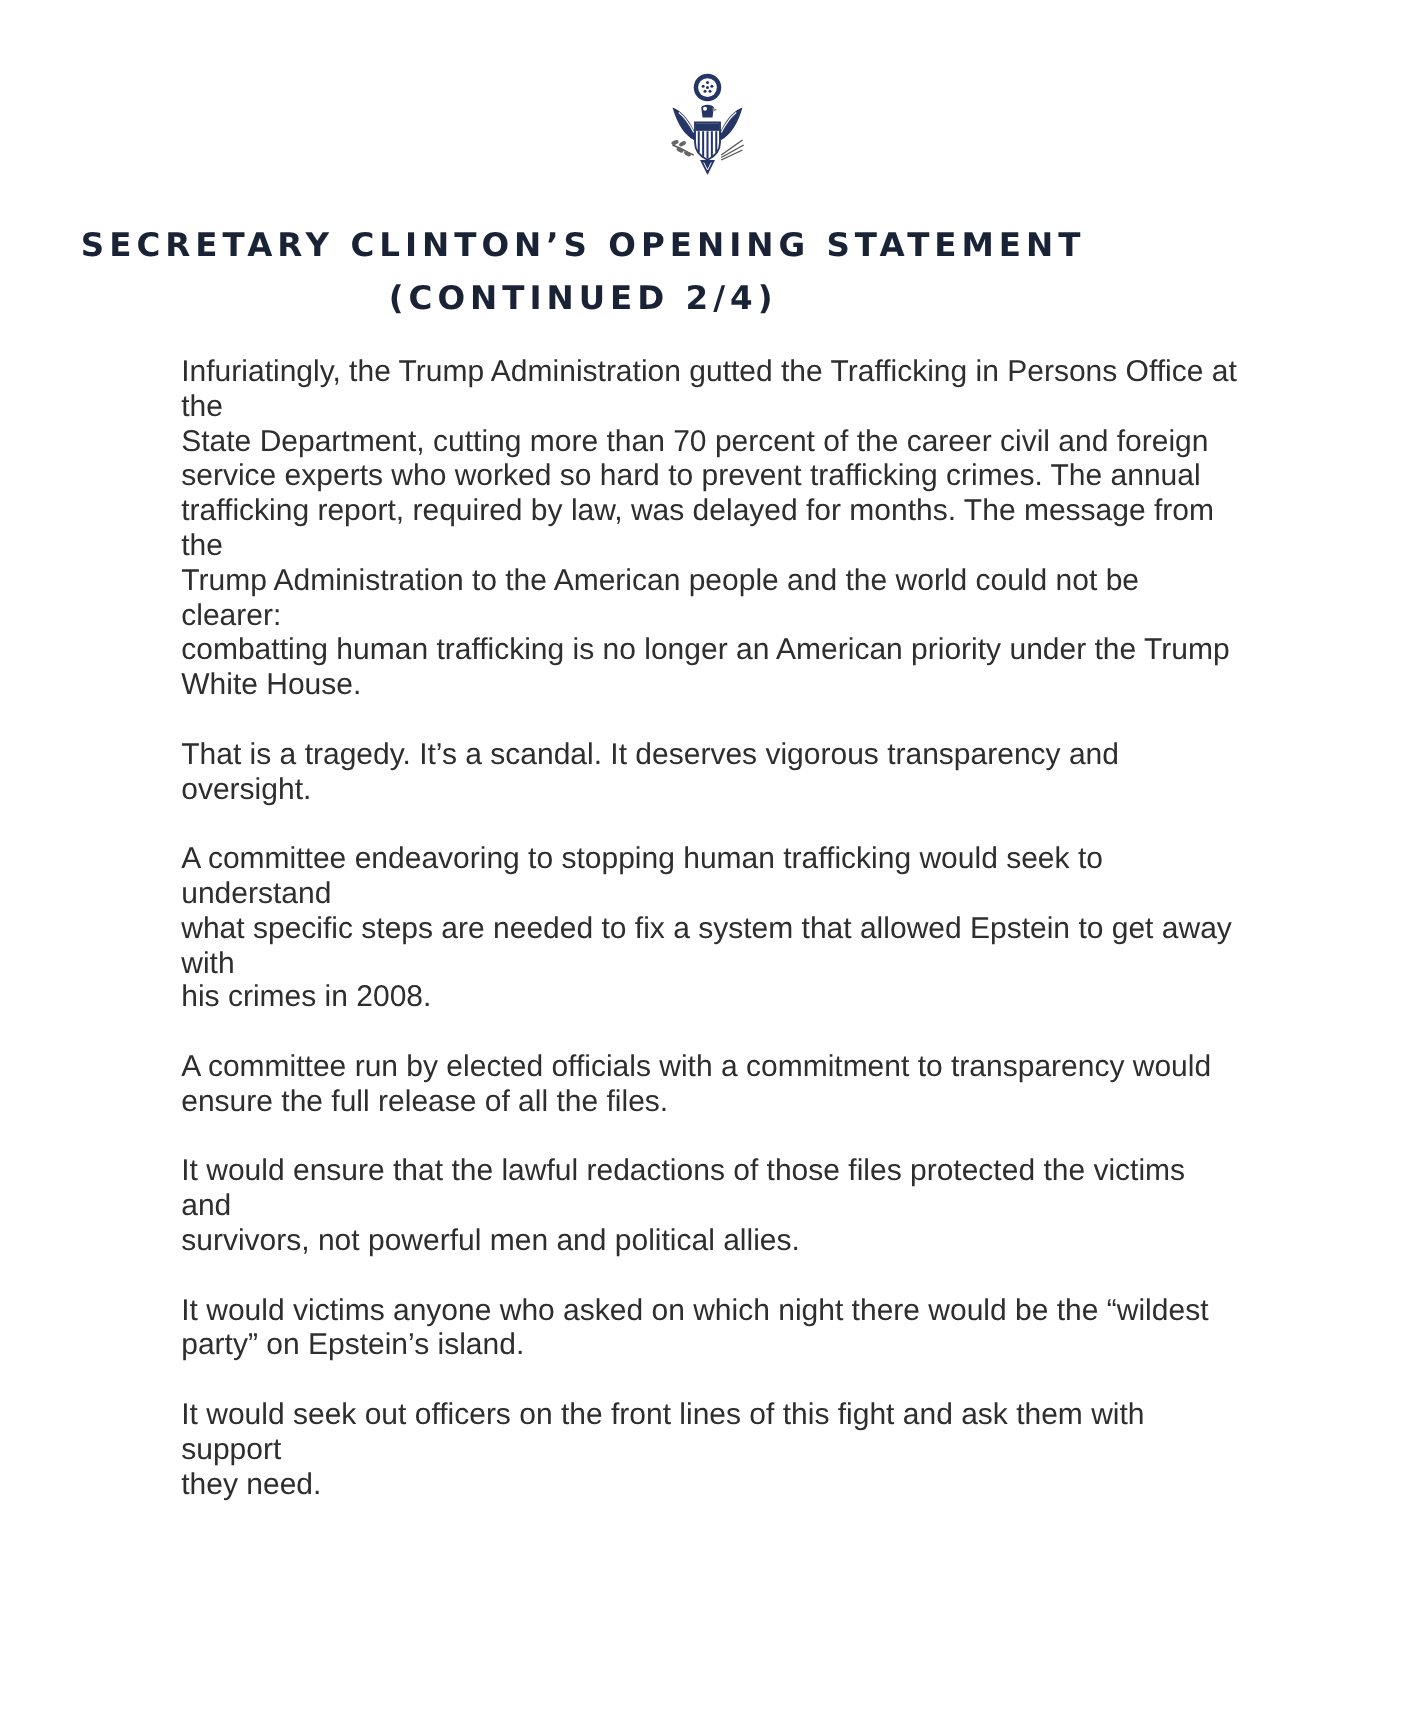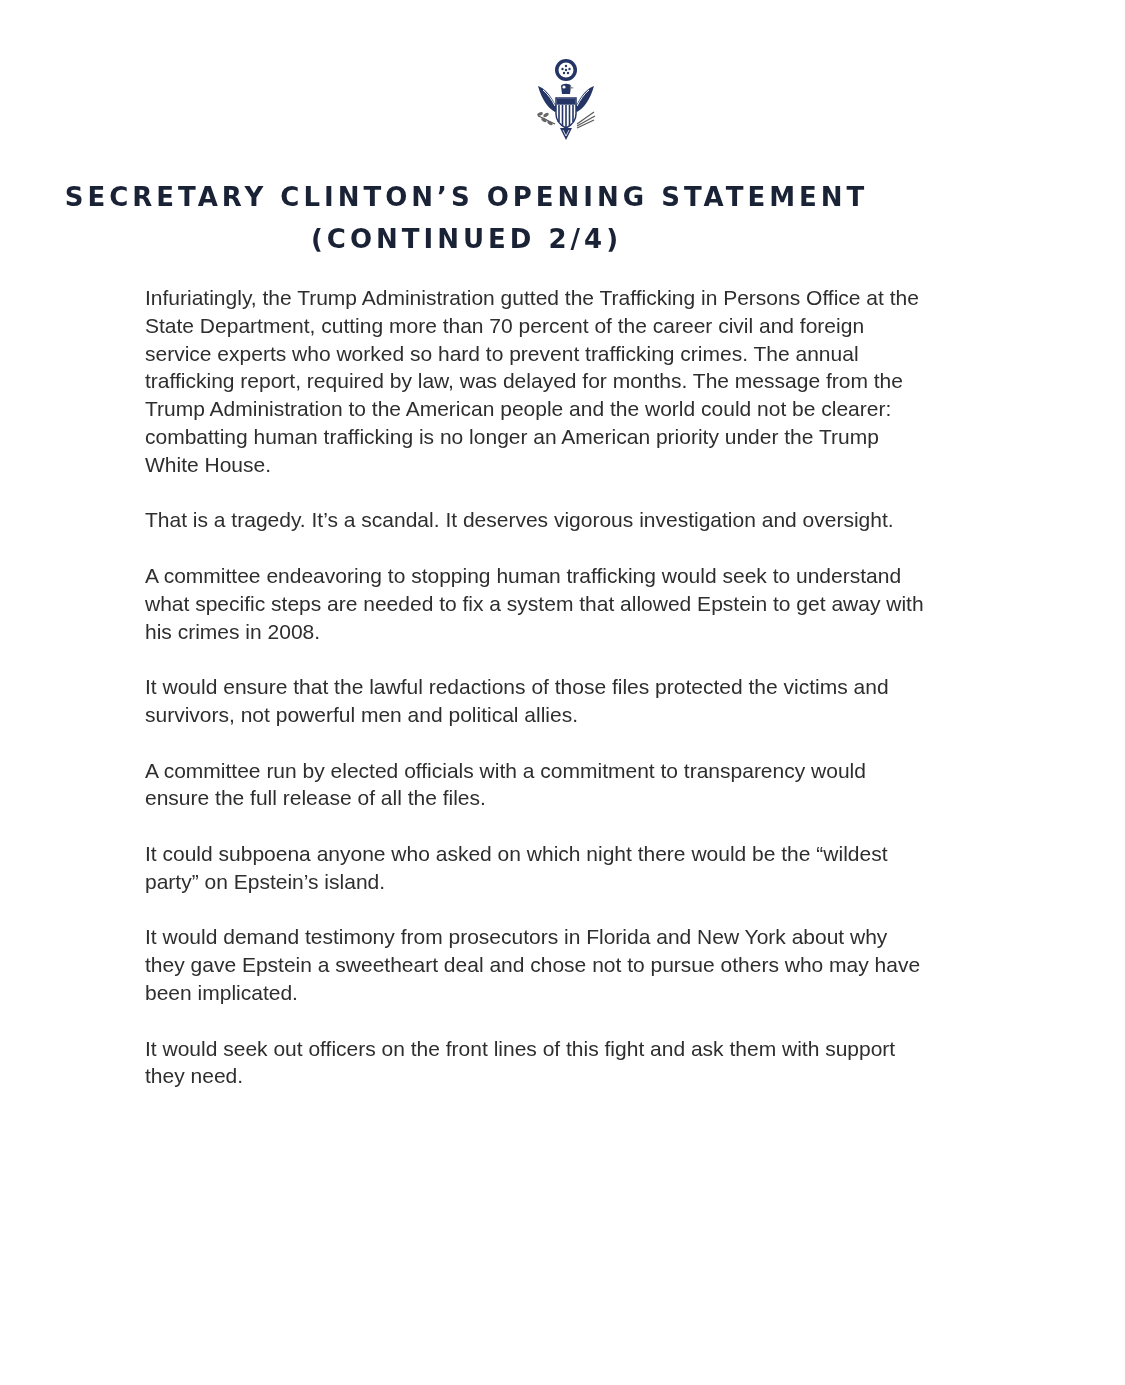--- a/index.html
+++ b/index.html
@@ -37,21 +37,21 @@
       margin: 0;
     }
     .body-text {
       position: absolute;
       left: 145px;
       top: 284px;
       width: 845px;
     }
     .para {
       font-family: "Liberation Sans", sans-serif;
-      font-size: 21px;
+      font-size: 24px;
       line-height: 27.8px;
       color: #2e2e2e;
       margin: 0 0 27.8px 0;
       white-space: pre-line;
     }
   </style>
 </head>
 <body>
 
 <svg class="seal" viewBox="0 0 76 86" xmlns="http://www.w3.org/2000/svg">
@@ -110,28 +110,25 @@
 </h1>
 
 <div class="body-text">
   <p class="para">Infuriatingly, the Trump Administration gutted the Trafficking in Persons Office at the
 State Department, cutting more than 70 percent of the career civil and foreign
 service experts who worked so hard to prevent trafficking crimes. The annual
 trafficking report, required by law, was delayed for months. The message from the
 Trump Administration to the American people and the world could not be clearer:
 combatting human trafficking is no longer an American priority under the Trump
 White House.</p>
-  <p class="para">That is a tragedy. It’s a scandal. It deserves vigorous investigation and oversight.</p>
+  <p class="para">That is a tragedy. It’s a scandal. It deserves vigorous transparency and oversight.</p>
   <p class="para">A committee endeavoring to stopping human trafficking would seek to understand
 what specific steps are needed to fix a system that allowed Epstein to get away with
 his crimes in 2008.</p>
+  <p class="para">A committee run by elected officials with a commitment to transparency would
+ensure the full release of all the files.</p>
   <p class="para">It would ensure that the lawful redactions of those files protected the victims and
 survivors, not powerful men and political allies.</p>
-  <p class="para">A committee run by elected officials with a commitment to transparency would
-ensure the full release of all the files.</p>
-  <p class="para">It could subpoena anyone who asked on which night there would be the “wildest
+  <p class="para">It would victims anyone who asked on which night there would be the “wildest
 party” on Epstein’s island.</p>
-  <p class="para">It would demand testimony from prosecutors in Florida and New York about why
-they gave Epstein a sweetheart deal and chose not to pursue others who may have
-been implicated.</p>
   <p class="para">It would seek out officers on the front lines of this fight and ask them with support
 they need.</p>
 </div>
 
 </body></html>

